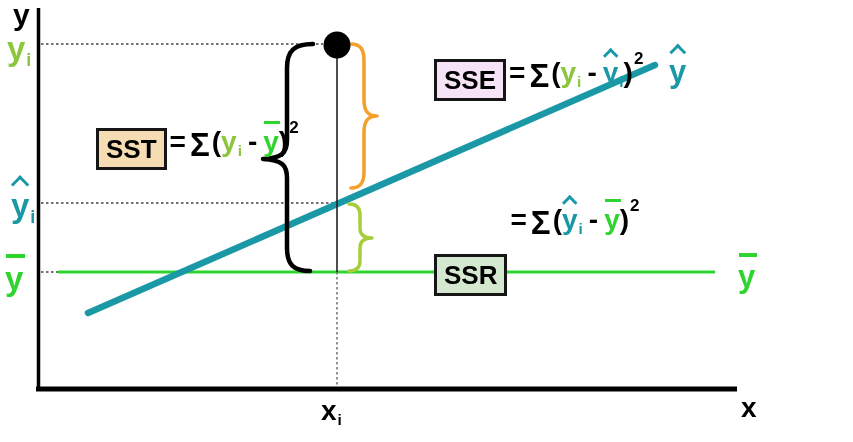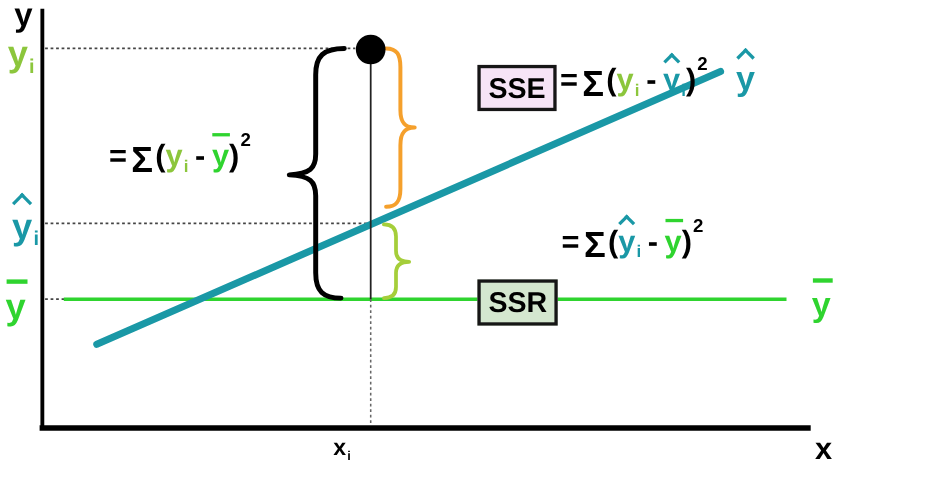--- a/index.html
+++ b/index.html
@@ -79,21 +79,21 @@
     <path d="M 313 44 C 294 44 287 51 287 68 L 287 140 C 287 153 282 158 263 159 C 282 160 287 165 287 178 L 287 248 C 287 265 294 271 310 271" fill="none" stroke="var(--ink)" stroke-width="4.5" stroke-linecap="round" stroke-linejoin="round"></path>
     <path d="M 351 44 C 361 44 364 50 364 61 L 364 100 C 364 110 367 116 377 116 C 367 116 364 122 364 132 L 364 172 C 364 182 361 188 351 188" fill="none" stroke="var(--orange)" stroke-width="3.6" stroke-linecap="round" stroke-linejoin="round"></path>
     <path d="M 349 204 C 357 204 360 208 360 215 L 360 228 C 360 234 363 238 372 238 C 363 238 360 242 360 248 L 360 261 C 360 267 357 271 349 271" fill="none" stroke="var(--brace-green)" stroke-width="3.4" stroke-linecap="round" stroke-linejoin="round"></path>
 
     <circle cx="337" cy="45" r="13.5" fill="var(--ink)"></circle>
   </svg>
 
   <div class="lbl ink" style="left:13px;top:0px;font-size:30px;">y</div>
   <div class="lbl ink" style="left:741px;top:394px;font-size:28px;">x</div>
 
-  <div class="lbl ink" style="left:303px;top:397px;font-size:21px;">
+  <div class="lbl ink" style="left:321px;top:397px;font-size:28px;">
     <span class="glyph"><span class="gbase">x</span><span class="sub">i</span></span>
   </div>
 
   <div class="lbl ygreen" style="left:7px;top:32px;font-size:33px;">
     <span class="glyph"><span class="gbase">y</span><span class="sub">i</span></span>
   </div>
 
   <div class="lbl teal" style="left:11px;top:189px;font-size:33px;">
     <span class="glyph"><span class="gbase"><span class="hat"></span><span>y</span></span><span class="sub">i</span></span>
   </div>
@@ -104,20 +104,21 @@
 
   <div class="lbl teal" style="left:669px;top:56px;font-size:31px;">
     <span class="glyph"><span class="gbase"><span class="hat"></span><span>y</span></span></span>
   </div>
 
   <div class="lbl green" style="left:738px;top:261px;font-size:31px;">
     <span class="glyph"><span class="gbase"><span class="overbar"></span><span>y</span></span></span>
   </div>
 
   <div class="frow" style="left:52px;top:128px;height:43px;">
+    <div class="fbox sst">SST</div>
     <span class="feq">=</span>
     <span class="fsigma">Σ</span>
     <span class="fpar">(</span>
     <span class="fterm ygreen glyph"><span class="gbase">y</span><span class="sub">i</span></span>
     <span class="fminus">-</span>
     <span class="fterm green glyph"><span class="gbase"><span class="overbar"></span><span>y</span></span></span>
     <span class="fpar">)</span>
     <span class="fpow">2</span>
   </div>
 

